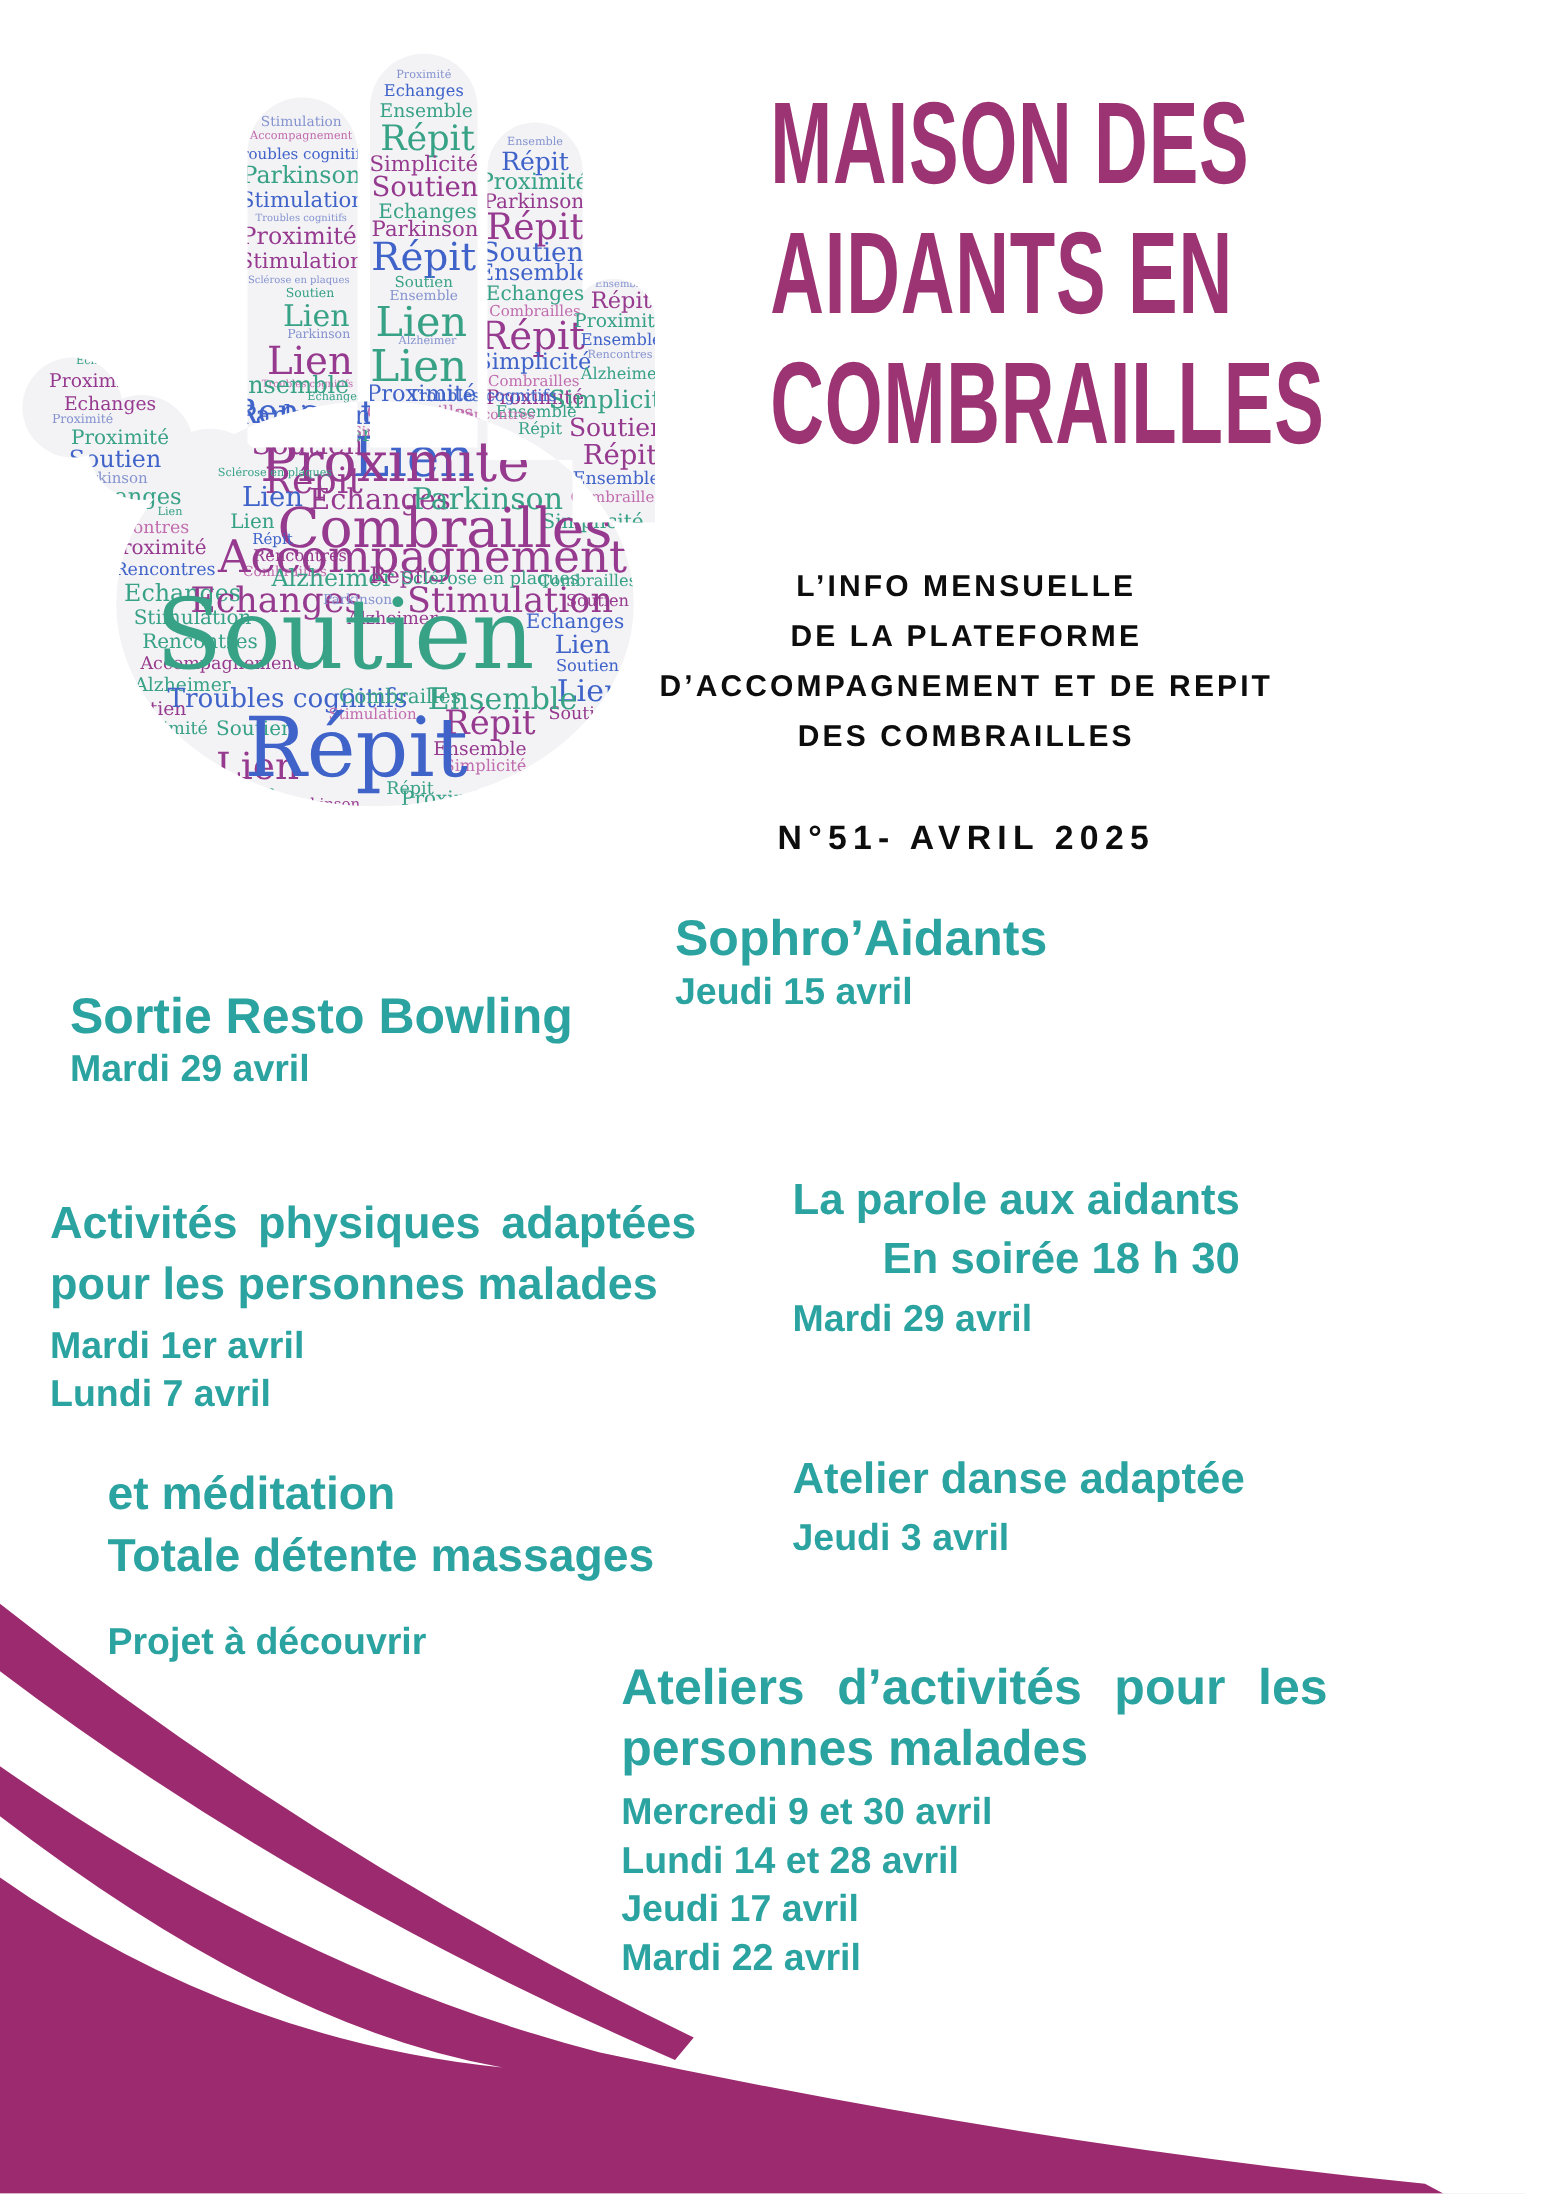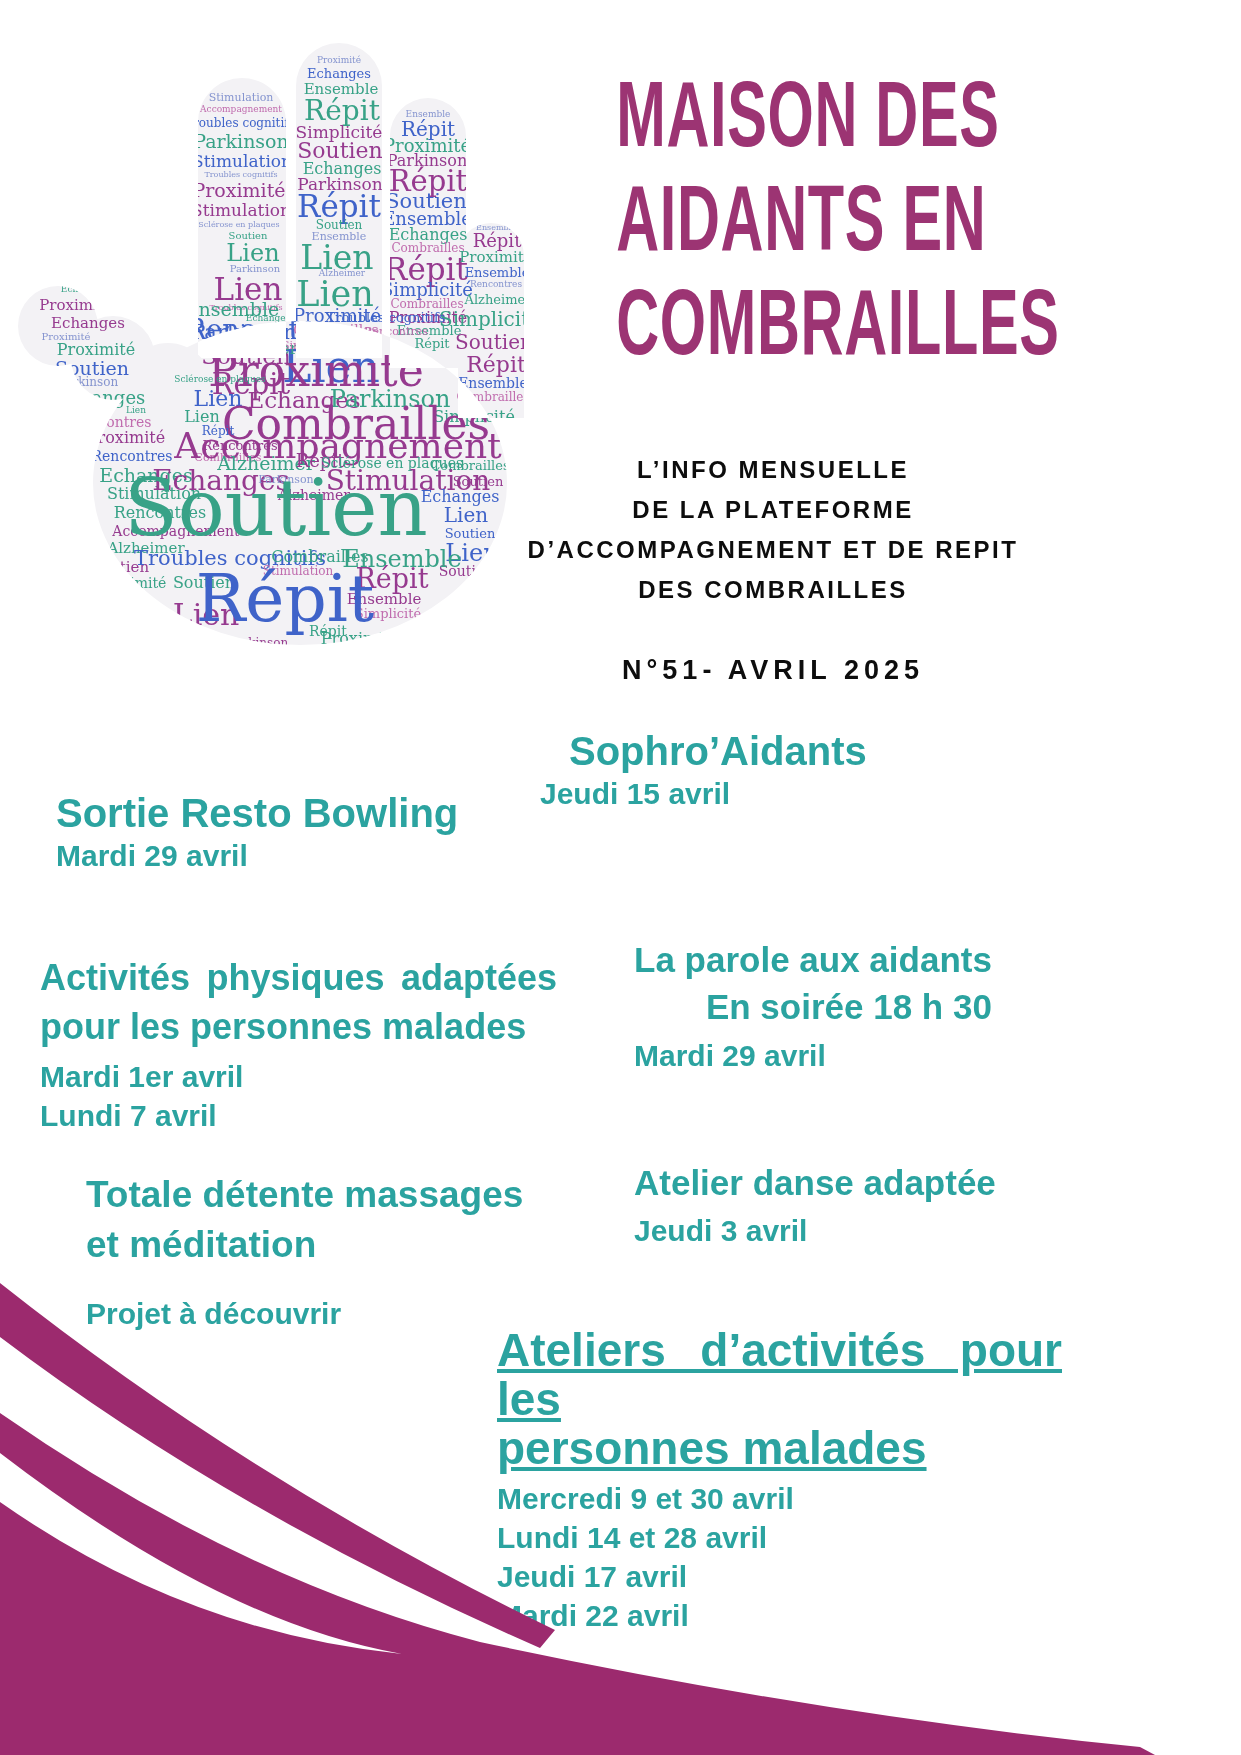--- a/index.html
+++ b/index.html
@@ -20,29 +20,29 @@
       transform:scaleX(0.64);transform-origin:50% 50%;white-space:nowrap;}
   .subtitle{position:absolute;left:520px;top:450px;width:506px;text-align:center;
       color:#0d0d0d;font-weight:700;font-size:24px;line-height:40px;letter-spacing:2.5px;}
   .issue{position:absolute;left:520px;top:655px;width:506px;text-align:center;
       color:#0d0d0d;font-weight:700;font-size:27px;letter-spacing:5px;}
 
   
   .ev{position:absolute;color:#2BA3A0;}
   .ev h2{margin:0;color:#2BA3A0;font-weight:800;}
   .ev .dt{font-weight:700;font-size:30px;line-height:39px;}
-  .ev-sophro{left:540px;top:728px;}   .ev-sophro h2{font-size:40px;line-height:46px;margin-left:29px;}
+  .ev-sophro{left:540px;top:728px;}   .ev-sophro h2{font-size:40px;line-height:46px;}
   .ev-sortie{left:56px;top:790px;}    .ev-sortie h2{font-size:40px;line-height:46px;}
   .ev-activites{left:40px;top:953px;width:517px;}
   .ev-activites h2{font-size:36px;line-height:49px;}
   .ev-parole{left:634px;top:936px;}   .ev-parole h2{font-size:35px;line-height:47px;text-align:right;}
   .ev-totale{left:86px;top:1170px;}   .ev-totale h2{font-size:37px;line-height:50px;}
   .ev-danse{left:634px;top:1161px;}   .ev-danse h2{font-size:35px;line-height:44px;}
   .ev-ateliers{left:497px;top:1326px;width:565px;}
-  .ev-ateliers h2{font-size:46px;line-height:49px;text-decoration:underline;}
+  .ev-ateliers h2{font-size:40px;line-height:49px;}
   .justify-line{text-align:justify;text-align-last:justify;}
   .mt6{margin-top:6px;} .mt10{margin-top:24px;}
 
   
   .swoosh{position:absolute;left:0;top:1150px;width:1241px;height:605px;}
 </style>
 </head>
 <body>
 
 <div class="page">
@@ -229,22 +229,22 @@
   <div class="ev ev-parole">
     <h2>
       <div>La parole aux aidants</div>
       <div>En soirée 18 h 30</div>
     </h2>
     <div class="dt mt6">Mardi 29 avril</div>
   </div>
 
   <div class="ev ev-totale">
     <h2>
+      <div>et méditation</div>
       <div>Totale détente massages</div>
-      <div>et méditation</div>
     </h2>
     <div class="dt mt10">Projet à découvrir</div>
   </div>
 
   <div class="ev ev-danse">
     <h2>Atelier danse adaptée</h2>
     <div class="dt mt6">Jeudi 3 avril</div>
   </div>
 
   <div class="ev ev-ateliers">

